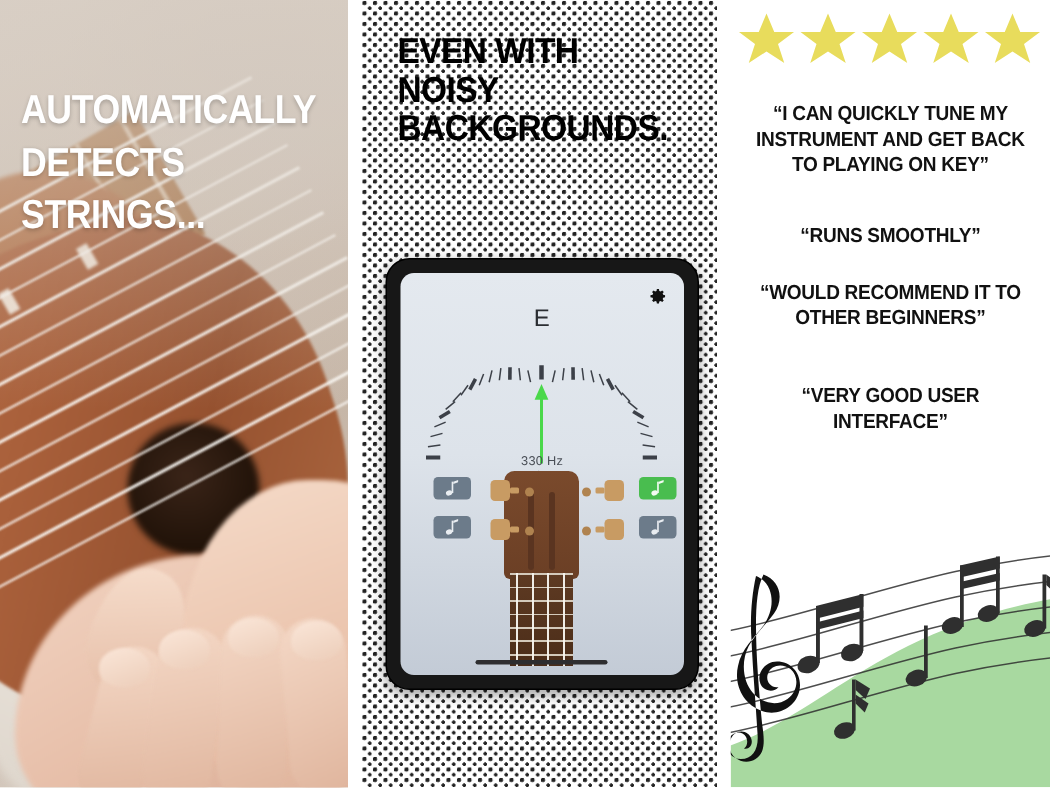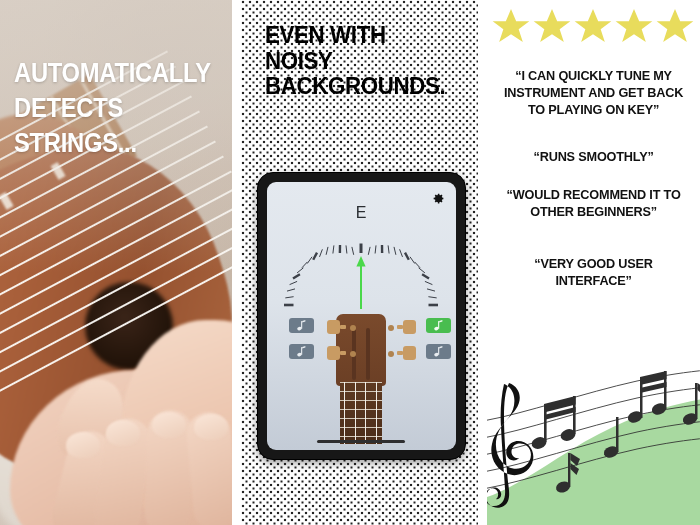--- a/index.html
+++ b/index.html
@@ -233,20 +233,21 @@
               <line x1="160.7" y1="60.9" x2="152.4" y2="59.7" stroke-width="1"></line>
               <line x1="162" y1="68" x2="152.5" y2="68" stroke-width="2.6"></line>
             </g>
             <g>
               <line x1="85" y1="72" x2="85" y2="26" stroke="#4ad84a" stroke-width="2"></line>
               <polygon points="85,19 80.4,29.5 89.6,29.5" fill="#4ad84a"></polygon>
             </g>
           </svg>
         </div>
 
+        <div class="freq">330 Hz</div>
         <div class="cents">0 c</div>
 
         <div class="headstock-wrap">
           <div class="head">
             <div class="head-slot" style="left:16px"></div>
             <div class="head-slot" style="left:30px"></div>
           </div>
           <div class="tuner-peg" style="left:60px;top:12px"></div>
           <div class="peg-stem" style="left:73px;top:17px"></div>
           <div class="peg-dot" style="left:83px;top:17px"></div>

